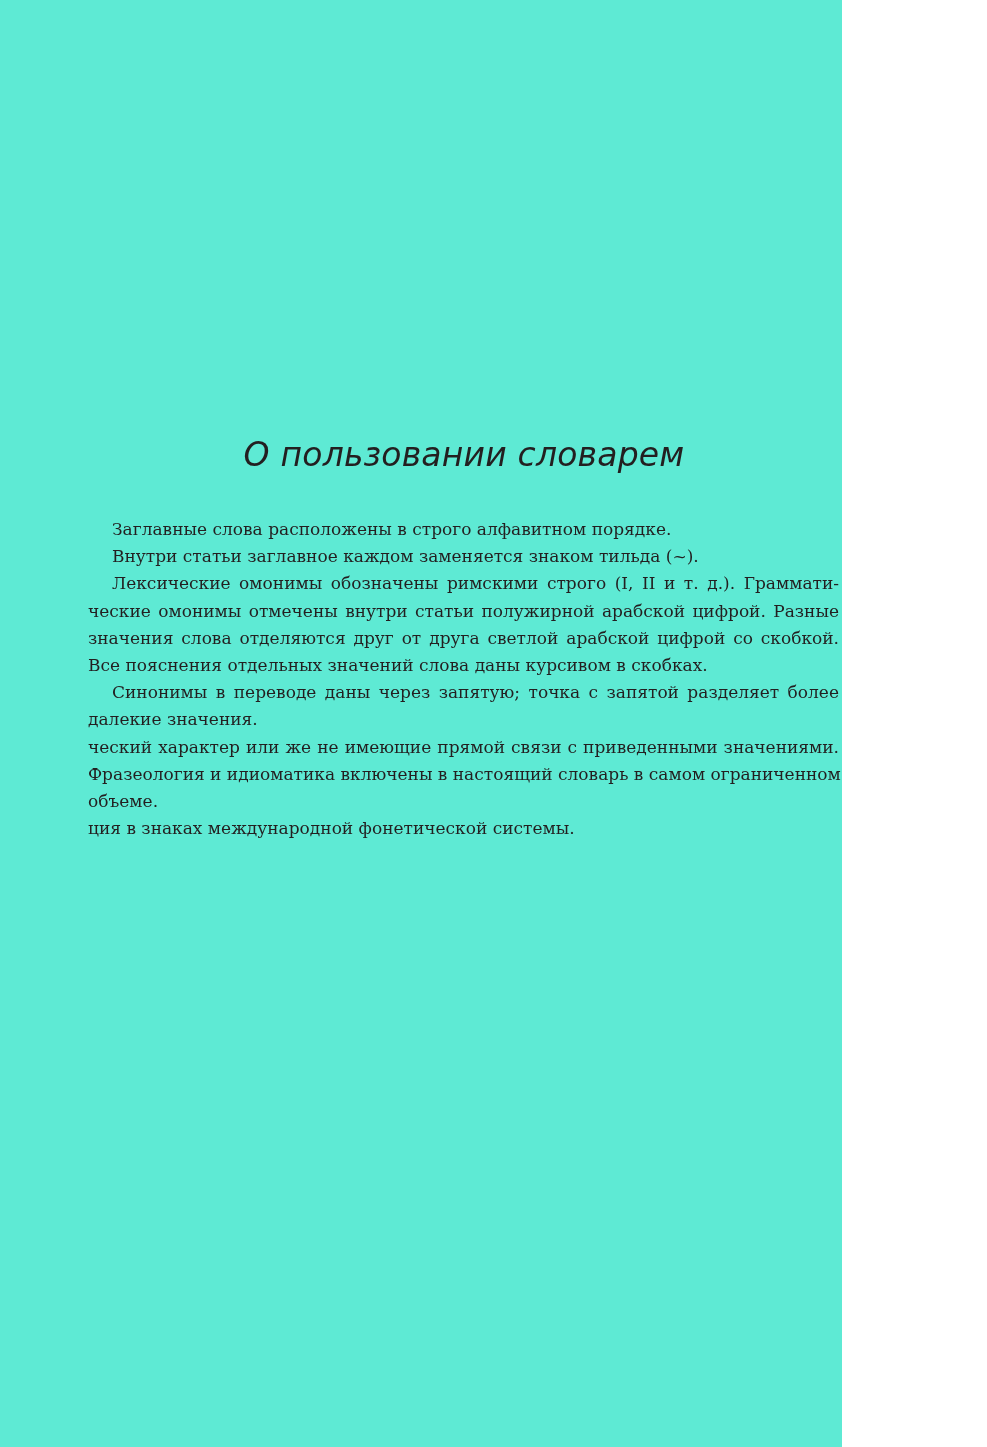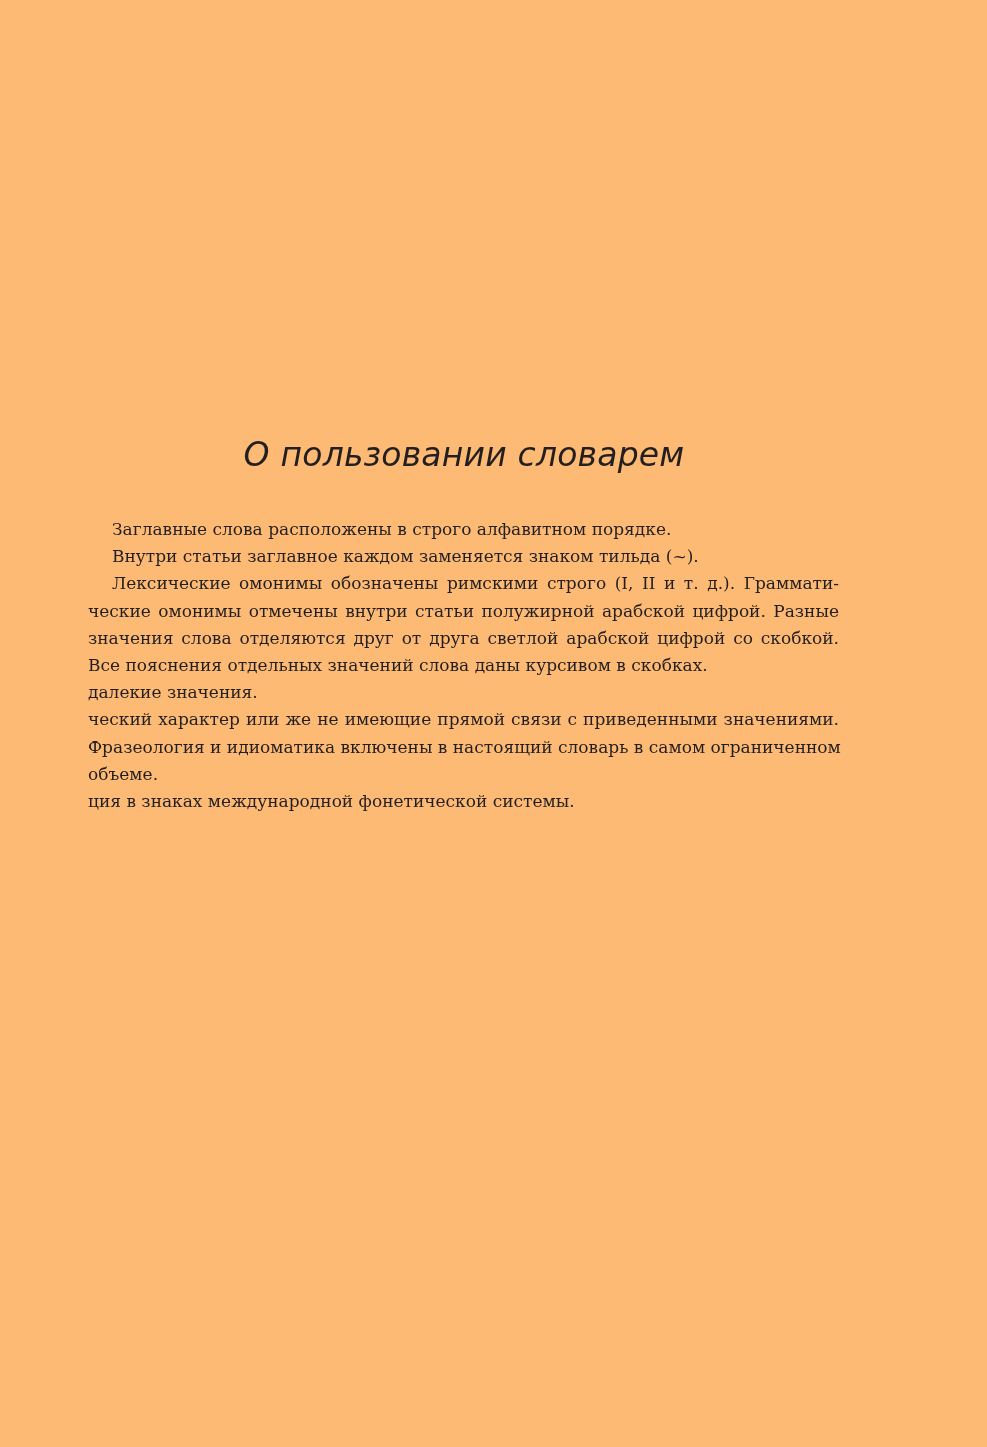--- a/index.html
+++ b/index.html
@@ -10,23 +10,23 @@
     body {
       width: 987px;
       height: 1447px;
       position: relative;
       overflow: hidden;
       color: #231f20;
     }
     .page {
       position: absolute;
       left: 0; top: 0;
-      width: 987px;
+      width: 842px;
       height: 1447px;
-      background: #fdba74;
+      background: #5eead4;
     }
     .title {
       position: absolute;
       left: 0;
       width: 928px;
       top: 432px;
       text-align: center;
       font-family: "DejaVu Sans", sans-serif;
       font-style: italic;
       font-size: 33px;
@@ -75,20 +75,21 @@
     <div>
       <span class="line last indent">Внутри статьи заглавное каждом заменяется знаком тильда (~).</span>
     </div>
     <div>
       <span class="line indent">Лексические омонимы обозначены римскими строго (I, II и т. д.). Граммати-</span>
       <span class="line">ческие омонимы отмечены внутри статьи полужирной арабской цифрой. Разные</span>
       <span class="line">значения слова отделяются друг от друга светлой арабской цифрой со скобкой.</span>
       <span class="line last">Все пояснения отдельных значений слова даны курсивом в скобках.</span>
     </div>
     <div>
+      <span class="line indent">Синонимы в переводе даны через запятую; точка с запятой разделяет более</span>
       <span class="line last">далекие значения.</span>
     </div>
     <div>
       <span class="line">ческий характер или же не имеющие прямой связи с приведенными значениями.</span>
       <span class="line">Фразеология и идиоматика включены в настоящий словарь в самом ограниченном</span>
       <span class="line last">объеме.</span>
     </div>
     <div>
       <span class="line last">ция в знаках международной фонетической системы.</span>
     </div>

